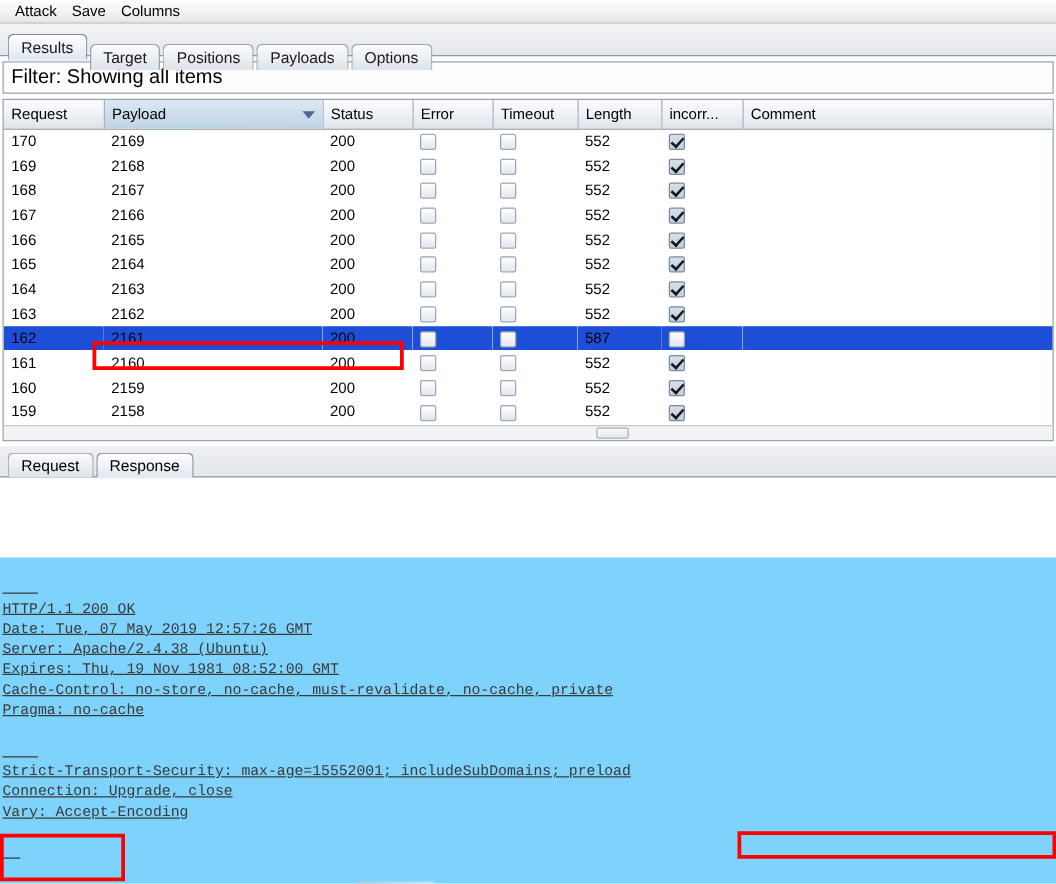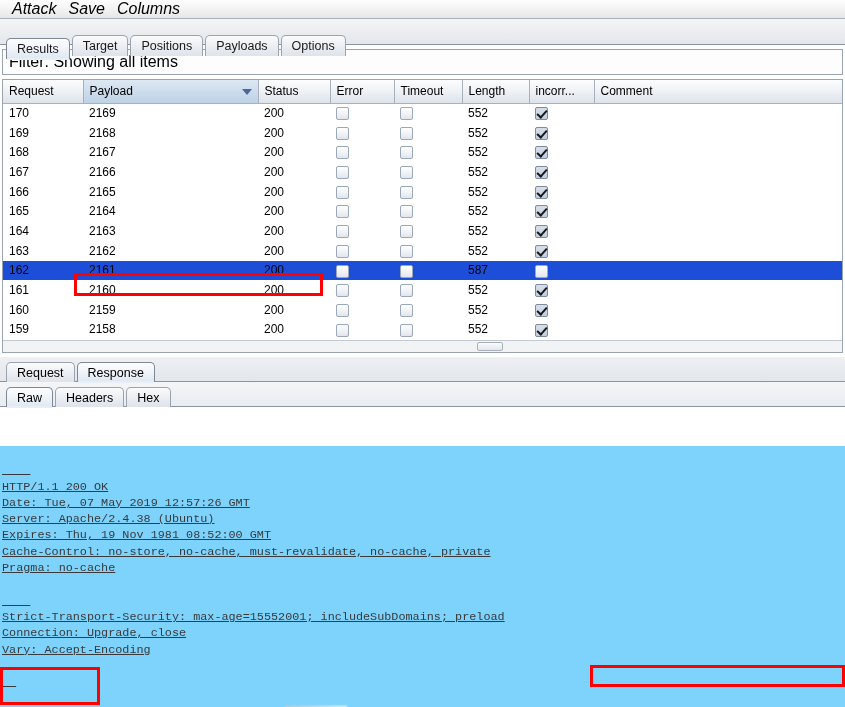--- a/index.html
+++ b/index.html
@@ -16,24 +16,23 @@
 
   
   .menubar {
     height: 19px;
     background: linear-gradient(to bottom, #fdfdfd 0%, #f2f2f2 55%, #e6e6e6 100%);
     border-bottom: 1px solid #a9b3bf;
     display: flex; align-items: center;
     padding-left: 6px;
   }
   .menubar-item {
-    font-size: 16px; color:#000;
+    font-size: 12px; color:#000;
     padding: 1px 6px 2px 6px;
     white-space: nowrap;
-    font-style: italic;
   }
 
   
   .tabstrip {
     height: 26px;
     background: linear-gradient(to bottom,#f3f4f6 0%, #e4e7ec 100%);
     display: flex; align-items: flex-end;
     padding-left: 6px;
     border-bottom: 1px solid #8a94a3;
     position: relative;
@@ -49,21 +48,21 @@
     border-radius: 5px 5px 0 0;
     background: linear-gradient(to bottom,#fbfbfc 0%, #e9ecf1 60%, #dfe3ea 100%);
     color: #1a1a1a;
     white-space: nowrap;
     position: relative;
     top: 12px;
   }
   .tab.selected {
     background: linear-gradient(to bottom,#fdfdfe 0%, #eef2f7 55%, #dde6f1 100%);
     border-color: #7d8795;
-    top: 15px;
+    top: 4px;
     z-index: 3;
   }
   .tab.selected::after{
     content:""; position:absolute; left:0; right:0; bottom:-1px; height:2px;
     background:#e8eef5;
   }
 
   
   .filterbar {
     height: 26px;
@@ -422,25 +421,20 @@
     </div>
   </div>
 
   <div class="redbox" style="left:74px; top:273px; width:249px; height:23px;"></div>
 
   <div class="subtabstrip">
     <div class="subtab">Request</div>
     <div class="subtab selected">Response</div>
   </div>
 
-  <div class="subtabstrip inner">
-    <div class="subtab selected">Raw</div>
-    <div class="subtab">Headers</div>
-    <div class="subtab">Hex</div>
-  </div>
 
   <div class="resp">
     <div id="resp-headers"><div class="ln">HTTP/1.1 200 OK</div><div class="ln">Date: Tue, 07 May 2019 12:57:26 GMT</div><div class="ln">Server: Apache/2.4.38 (Ubuntu)</div><div class="ln">Expires: Thu, 19 Nov 1981 08:52:00 GMT</div><div class="ln">Cache-Control: no-store, no-cache, must-revalidate, no-cache, private</div><div class="ln">Pragma: no-cache</div></div>
     <div id="resp-headers-2"><div class="ln">Strict-Transport-Security: max-age=15552001; includeSubDomains; preload</div><div class="ln">Connection: Upgrade, close</div><div class="ln">Vary: Accept-Encoding</div></div>
   </div>
 
   <div class="body-json">
     <div><span>{"statut":"OK","force_reload":{"membre":</span><span class="redact membre"></span><span>},"msg":{"valide_mobile"</span><span>"Seu n\u00famero de celular foi</span></div>
     
   </div>

